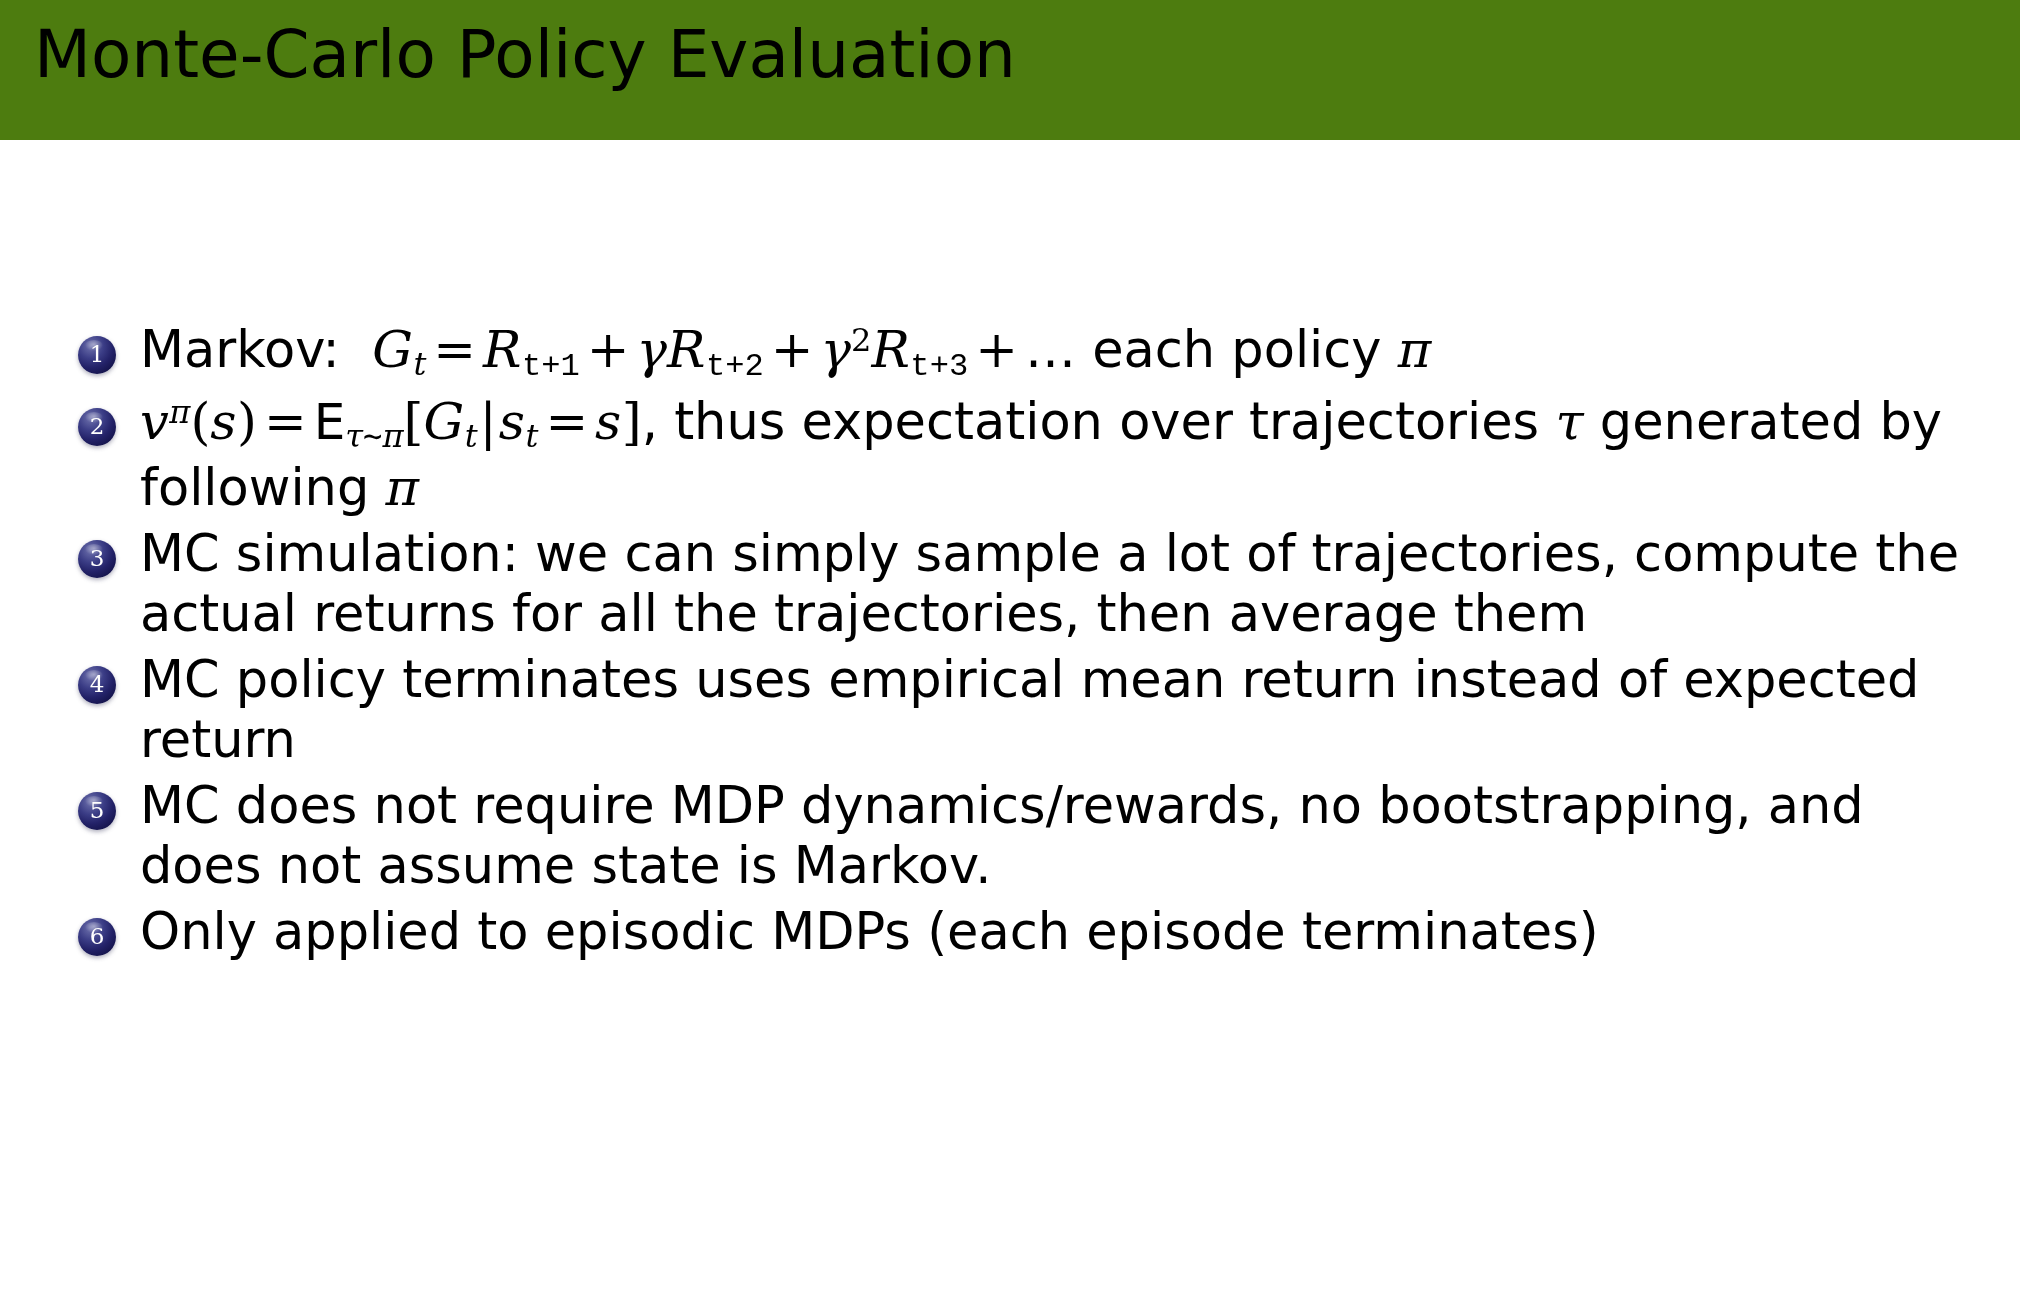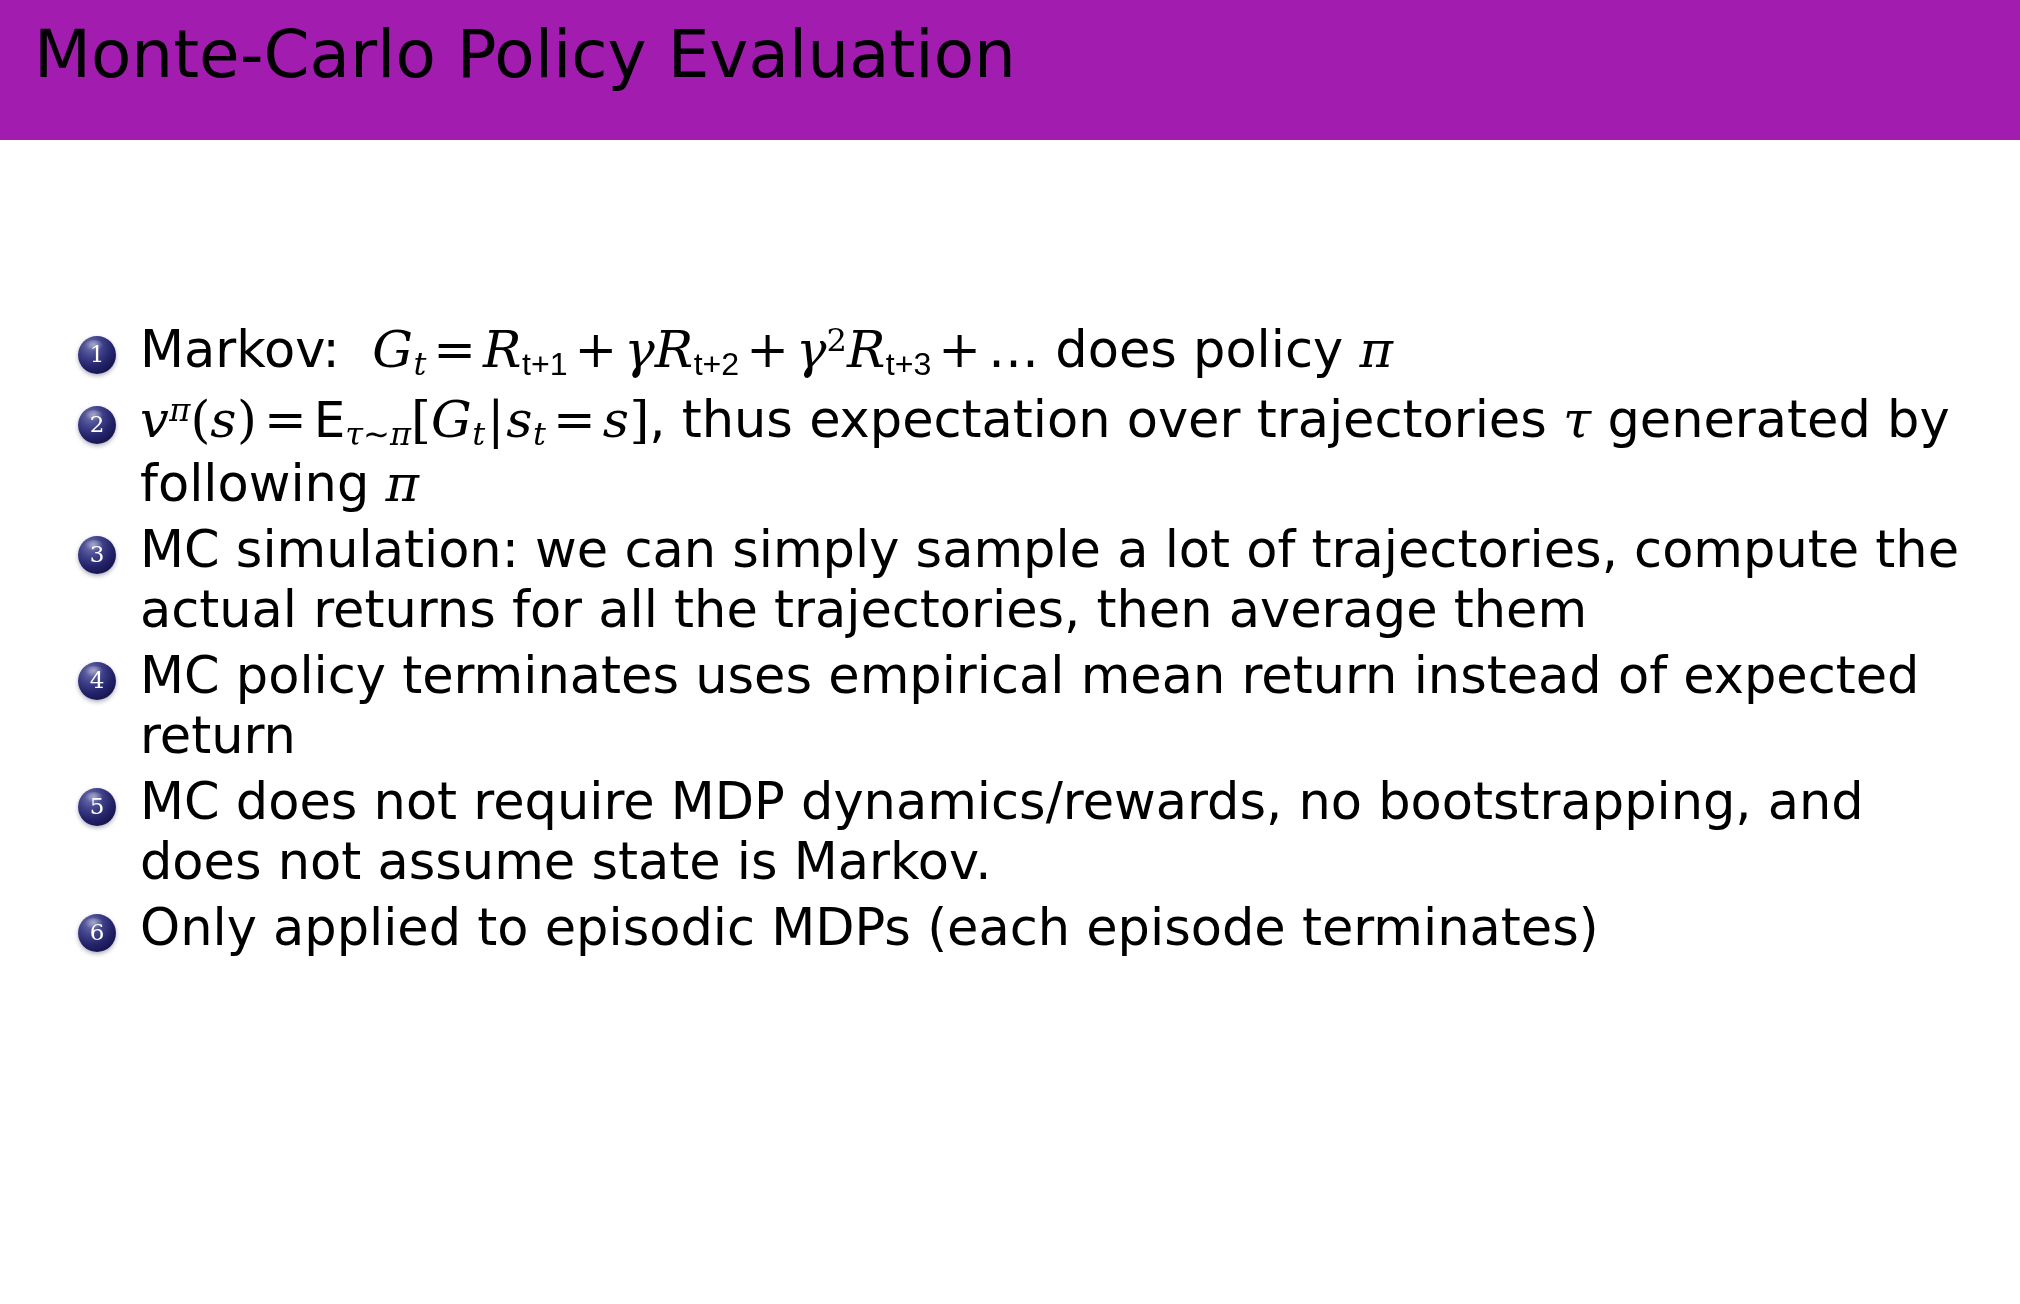--- a/index.html
+++ b/index.html
@@ -15,21 +15,21 @@
     position: relative;
   }
 
   
   .title-band {
     position: absolute;
     left: 0;
     top: 0;
     width: 2020px;
     height: 140px;
-    background: #a21caf;
+    background: #4d7c0f;
   }
   .slide-title {
     position: absolute;
     left: 34px;
     top: 22px;
     font-size: 66px;
     line-height: 1.0;
     color: #000000;
     letter-spacing: 0px;
     white-space: nowrap;
@@ -121,21 +121,21 @@
   .sub {
     font-size: 0.63em;
     vertical-align: -0.26em;
     font-family: "DejaVu Serif", serif;
     font-style: italic;
     letter-spacing: 0;
   }
   .sub-u {
     font-size: 0.63em;
     vertical-align: -0.26em;
-    font-family: Liberation Sans, sans-serif;
+    font-family: Liberation Mono, monospace;
     font-style: normal;
     letter-spacing: 0;
   }
   .sup {
     font-size: 0.63em;
     vertical-align: 0.50em;
     font-family: "DejaVu Serif", serif;
     font-style: italic;
     letter-spacing: 0;
   }
@@ -176,21 +176,21 @@
 <div class="slide-body">
   <div class="bullet-list">
 
     <div class="bullet-row">
       <div class="marker">
         <span class="marker-num">1</span>
       </div>
       <div class="bullet-text">
         <span>Markov:</span>&nbsp;
         <span class="nowrap"><span class="m">G</span><span class="sub">t</span><span class="op">=</span><span class="m">R</span><span class="sub-u">t+1</span><span class="op">+</span><span class="greek">γ</span><span class="m">R</span><span class="sub-u">t+2</span><span class="op">+</span><span class="greek">γ</span><span class="sup-u">2</span><span class="m">R</span><span class="sub-u">t+3</span><span class="op">+</span><span>…</span></span>
-        <span>does policy</span>
+        <span>each policy</span>
         <span class="greek">π</span>
       </div>
     </div>
 
     <div class="bullet-row">
       <div class="marker">
         <span class="marker-num">2</span>
       </div>
       <div class="bullet-text">
         <span class="nowrap"><span class="m">v</span><span class="sup">π</span><span class="mu">(</span><span class="m">s</span><span class="mu">)</span><span class="op">=</span><span class="bb">E</span><span class="sub">τ</span><span class="sub-u">∼</span><span class="sub">π</span><span class="brk">[</span><span class="m">G</span><span class="sub">t</span><span class="vbar">|</span><span class="m">s</span><span class="sub">t</span><span class="op">=</span><span class="m">s</span><span class="brk">]</span></span><span>, thus expectation over trajectories</span>

